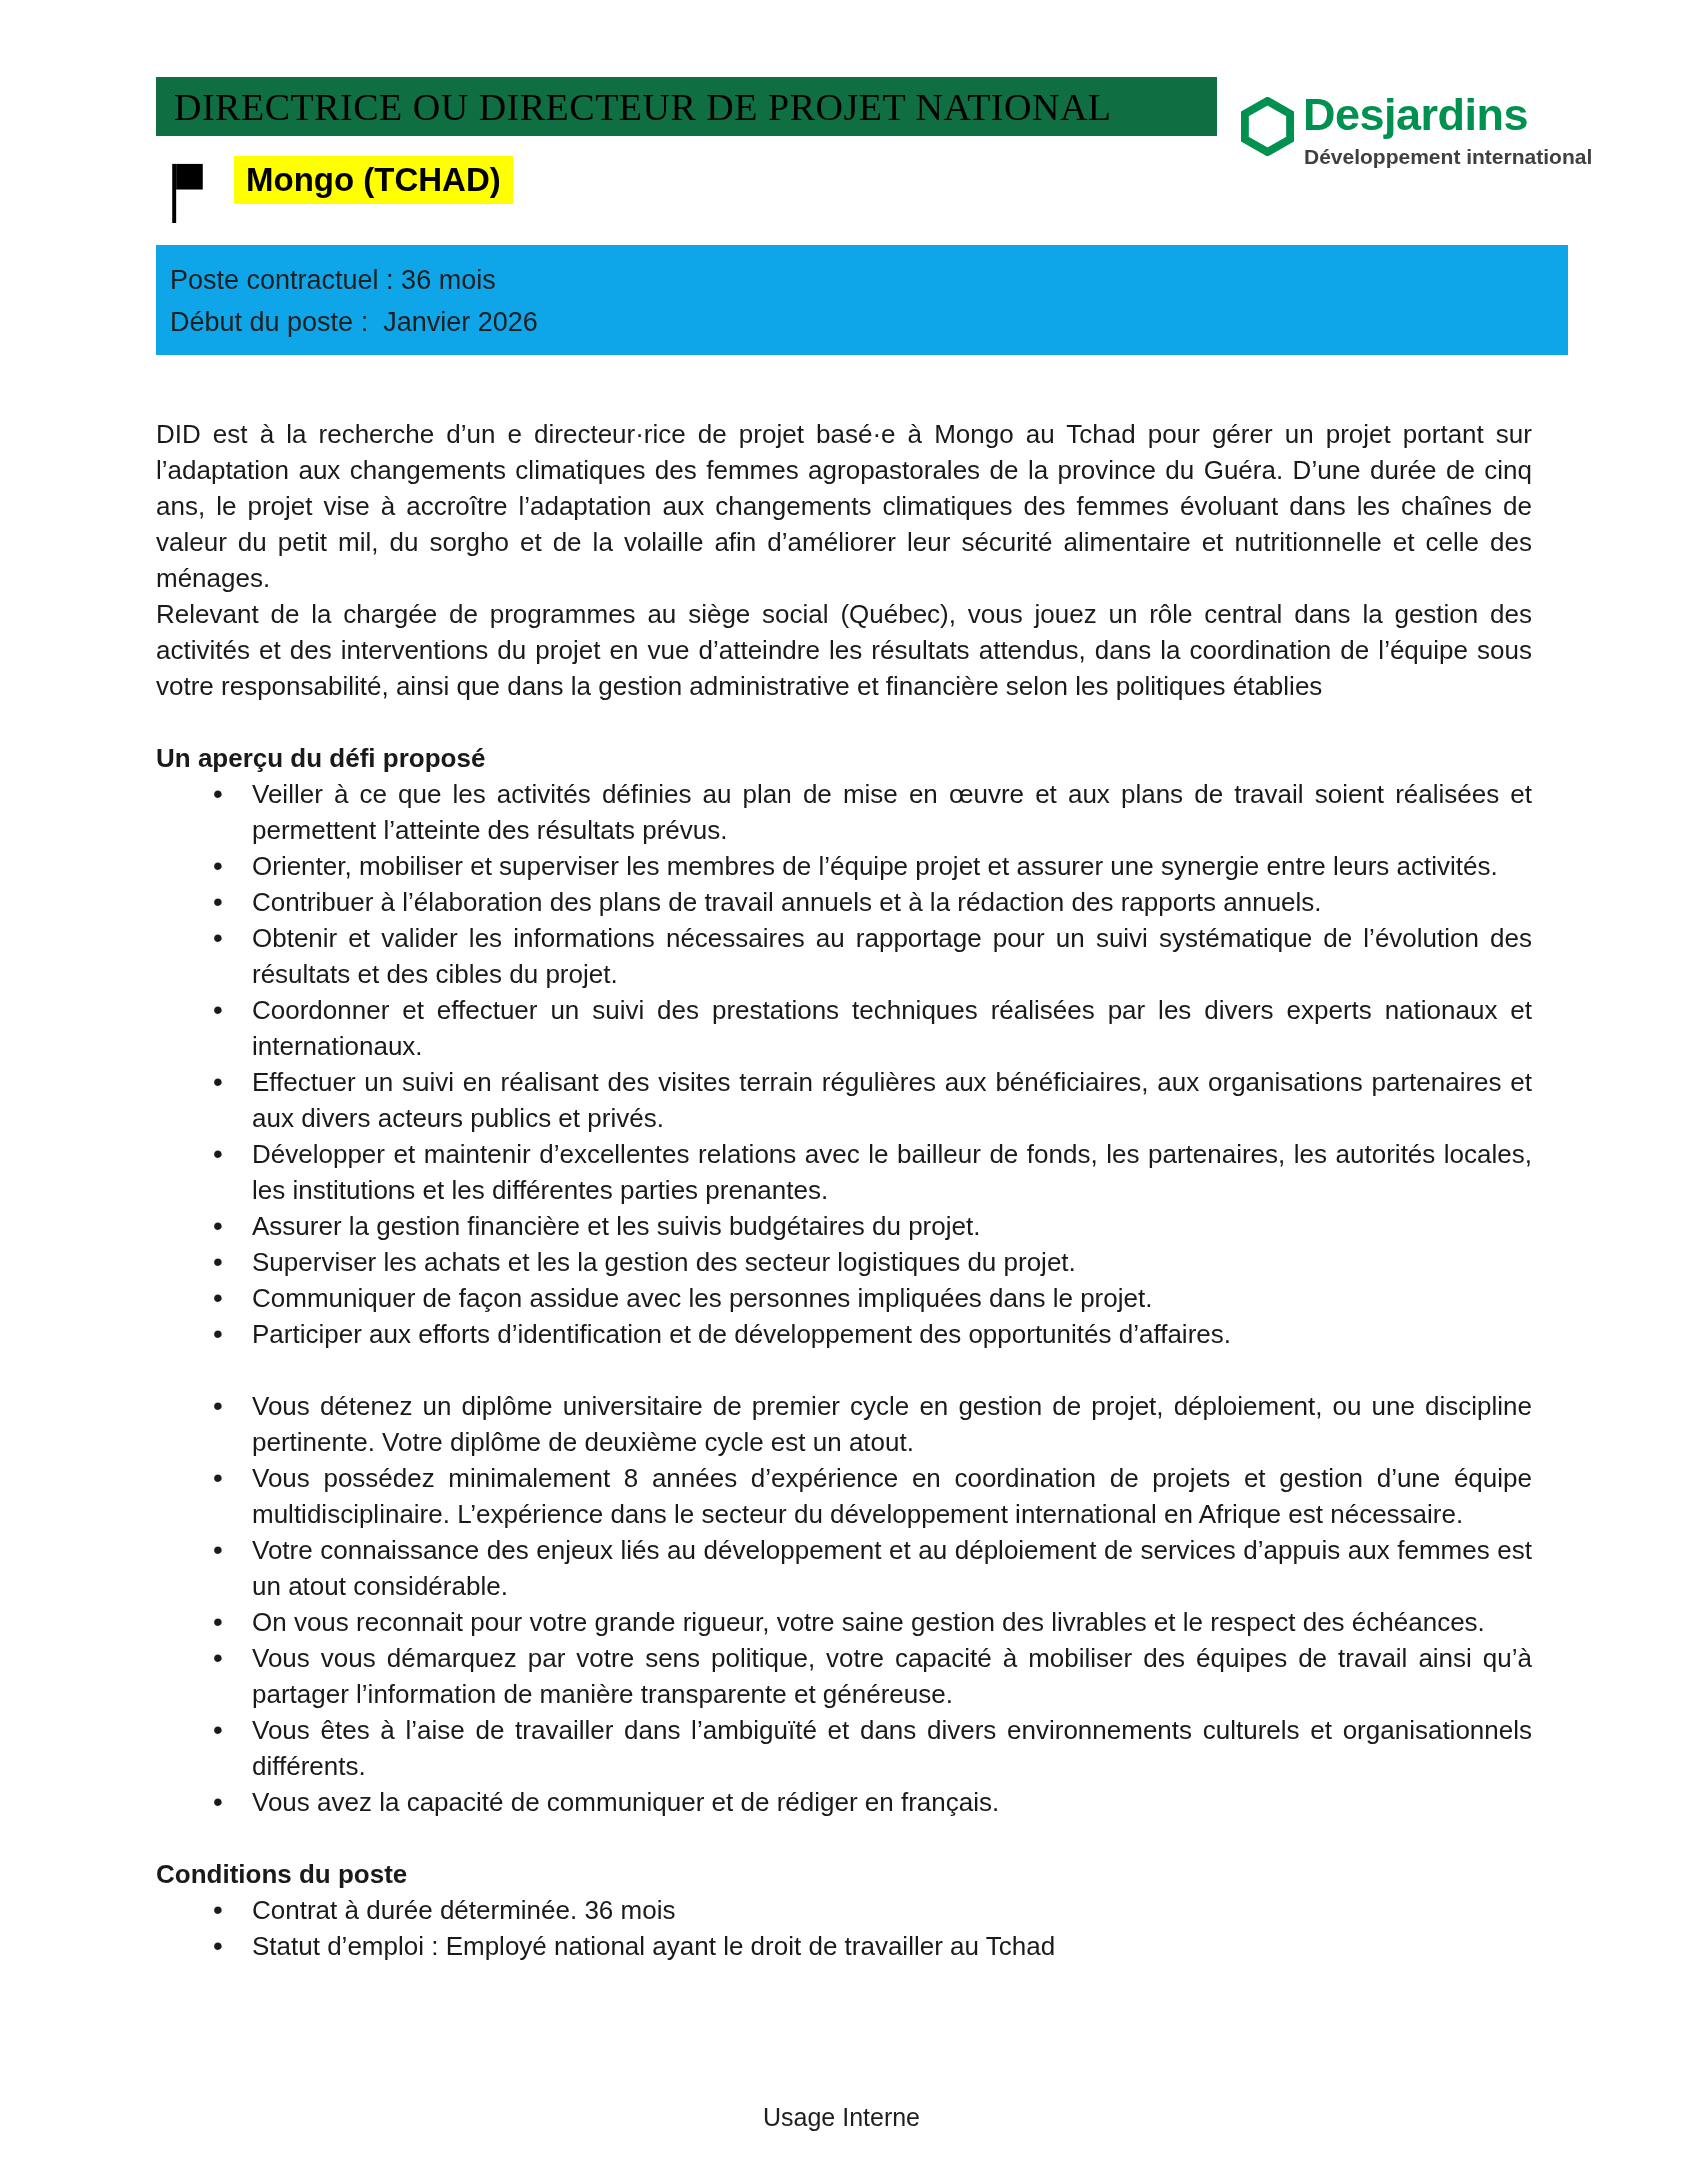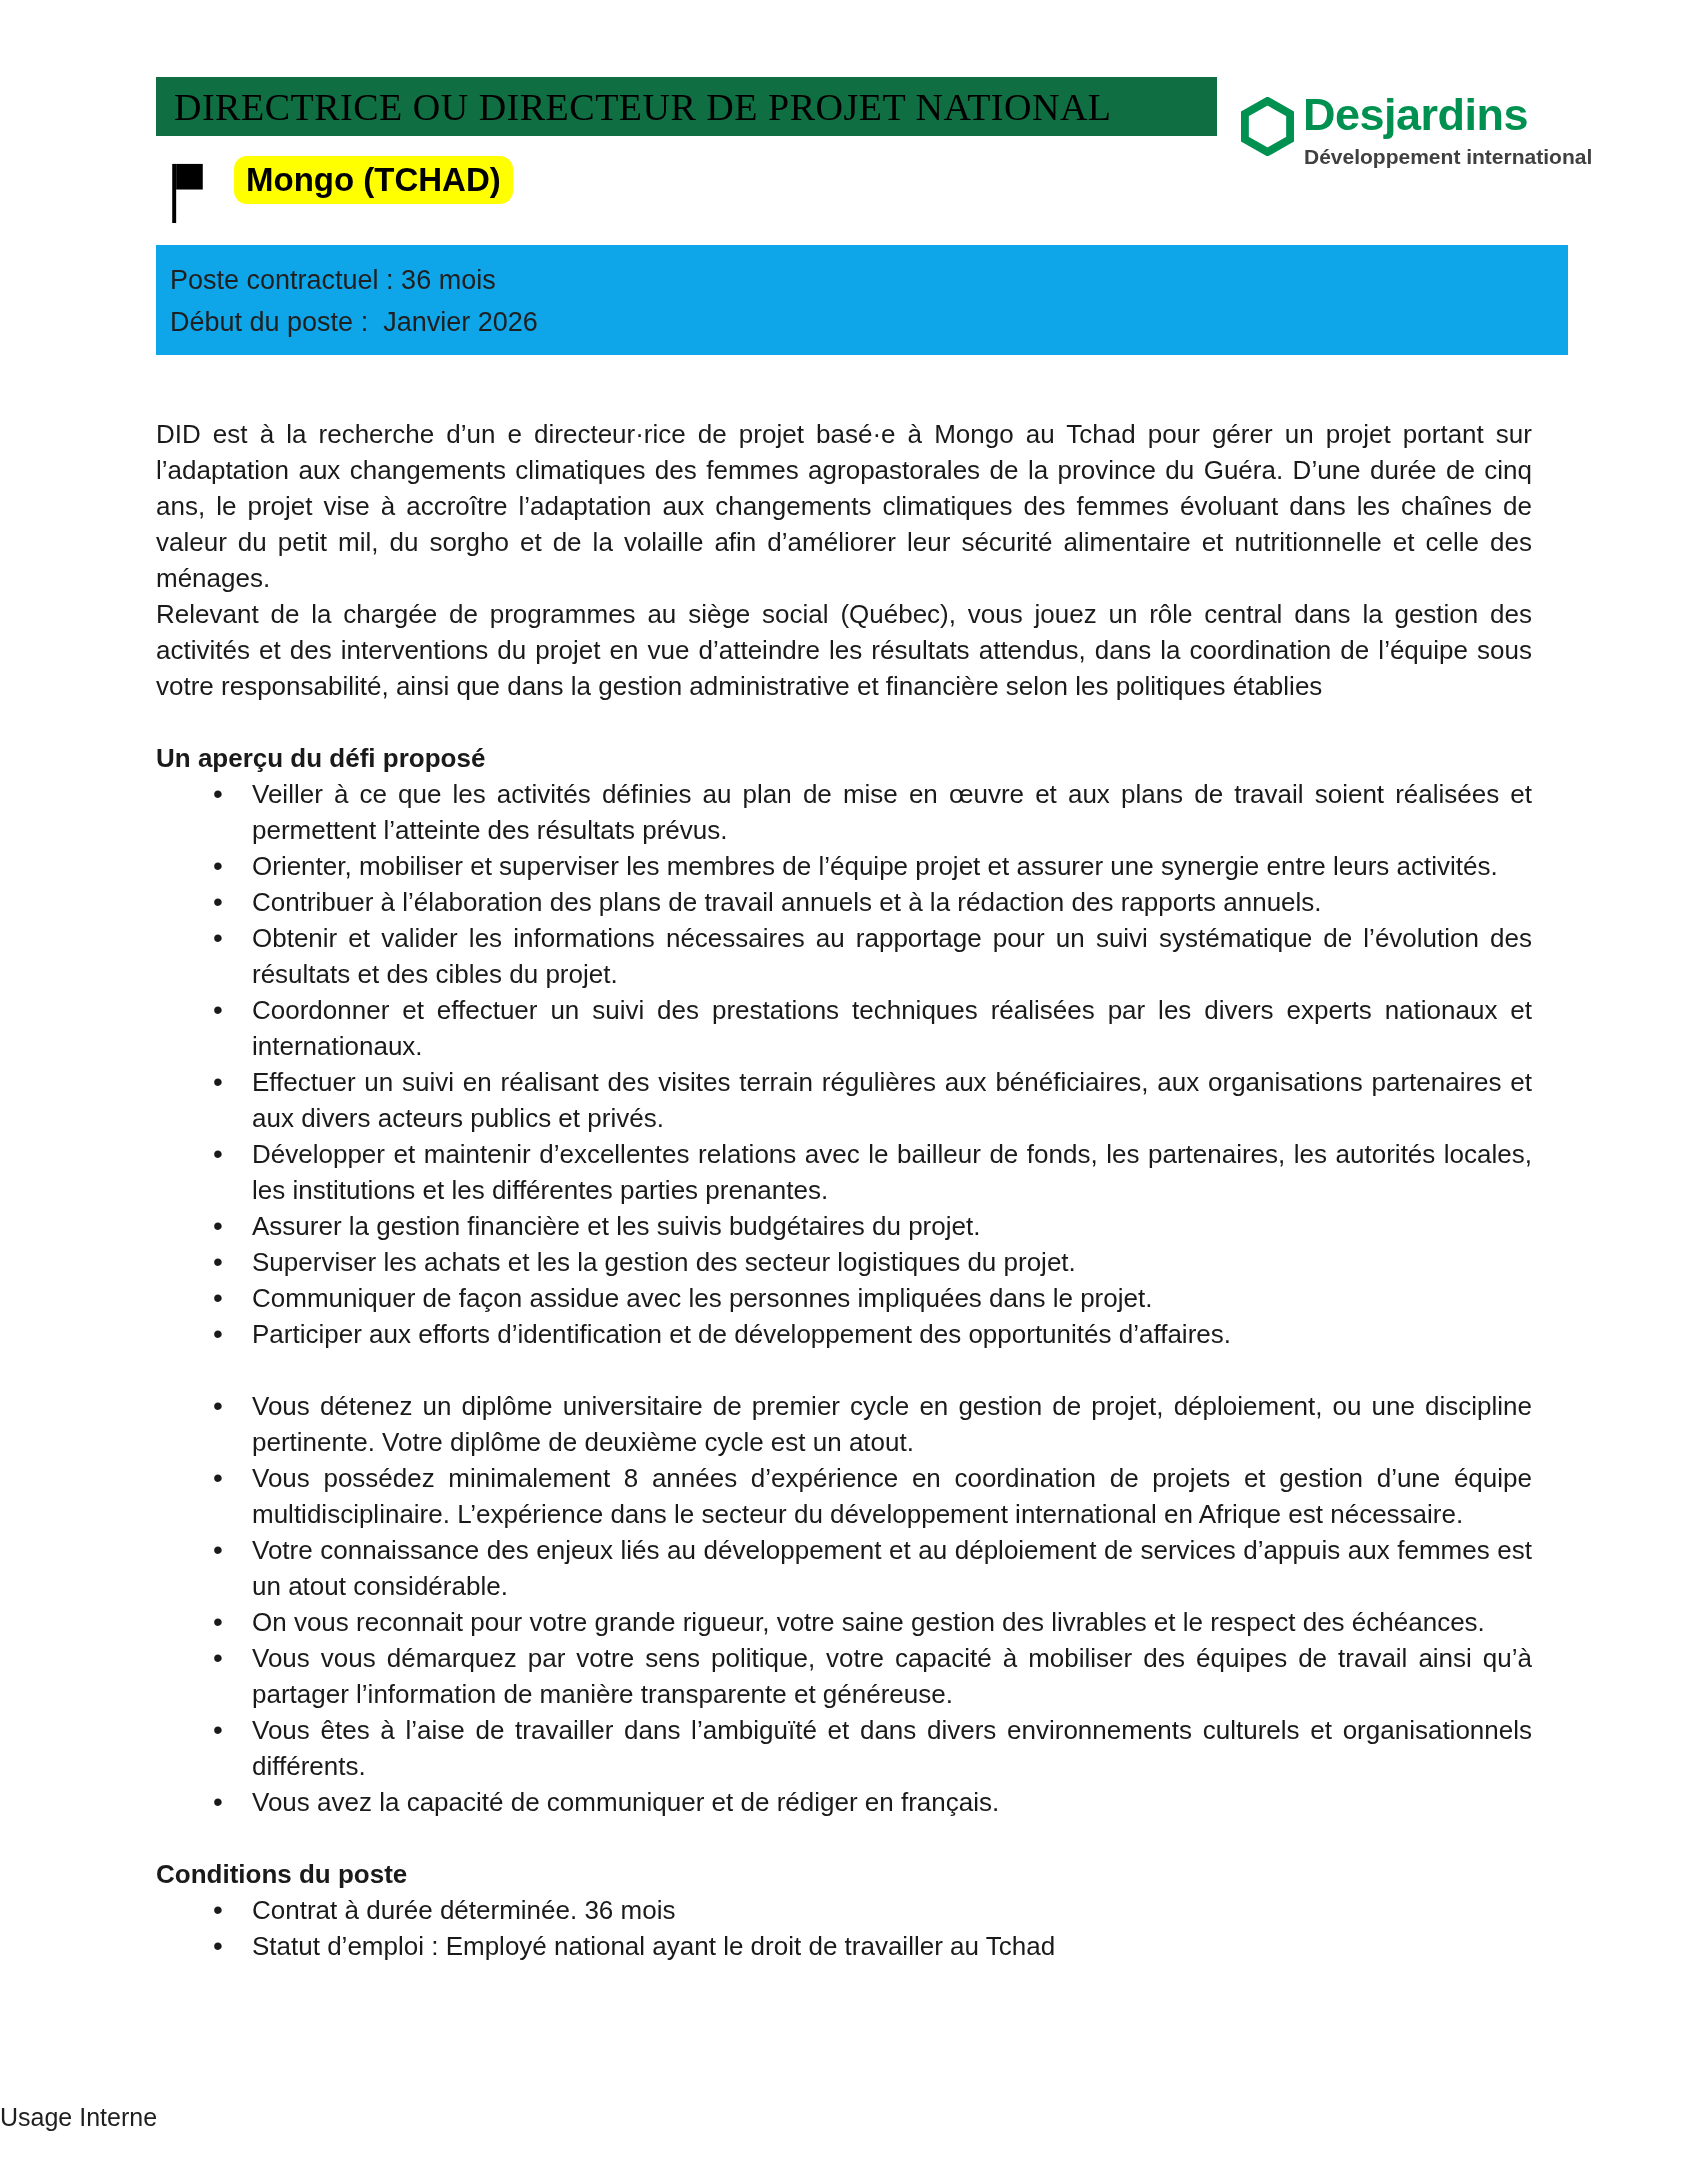--- a/index.html
+++ b/index.html
@@ -46,21 +46,20 @@
   }
   .flag-svg{margin-top:2px;}
   .location{
     margin-left:30px;
     background:#ffff00;
     color:#000;
     font-weight:bold;
     font-size:33px;
     line-height:48px;
     padding:0 12px;
-    border-radius:13px;
   }
   
   .info-box{
     position:absolute;left:156px;top:245px;
     width:1398px;height:91px;
     background:#0ea5e9;
     padding:14px 0 5px 14px;
     font-size:27px;color:#1f1f1f;
     line-height:42px;
   }
@@ -91,21 +90,21 @@
   .doc-section li::before{
     content:"\2022";
     position:absolute;
     left:57px;top:0;
     font-size:28px;
   }
   
   .footer{
     position:absolute;left:0;top:2103px;
     width:1683px;
-    text-align:left;
+    text-align:center;
     font-size:25px;
     color:#1f1f1f;
   }
 </style>
 </head>
 <body>
 
 <div class="page">
 
   <div class="banner">

